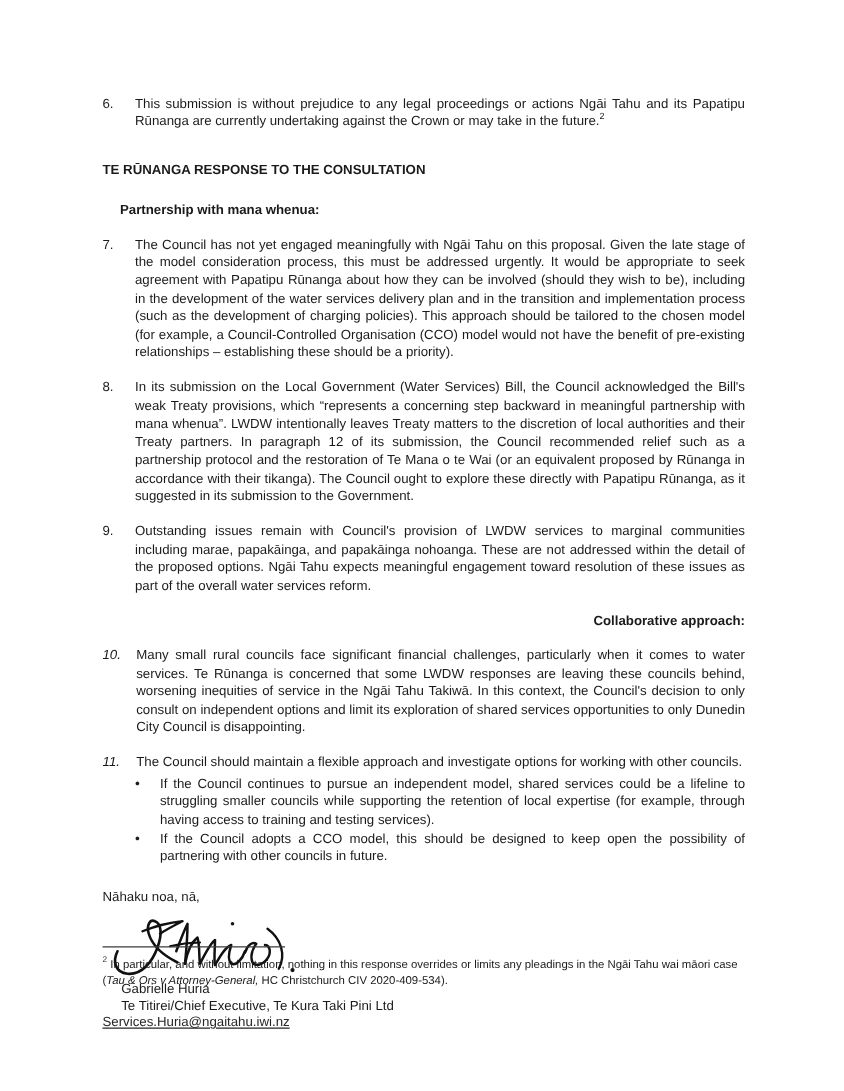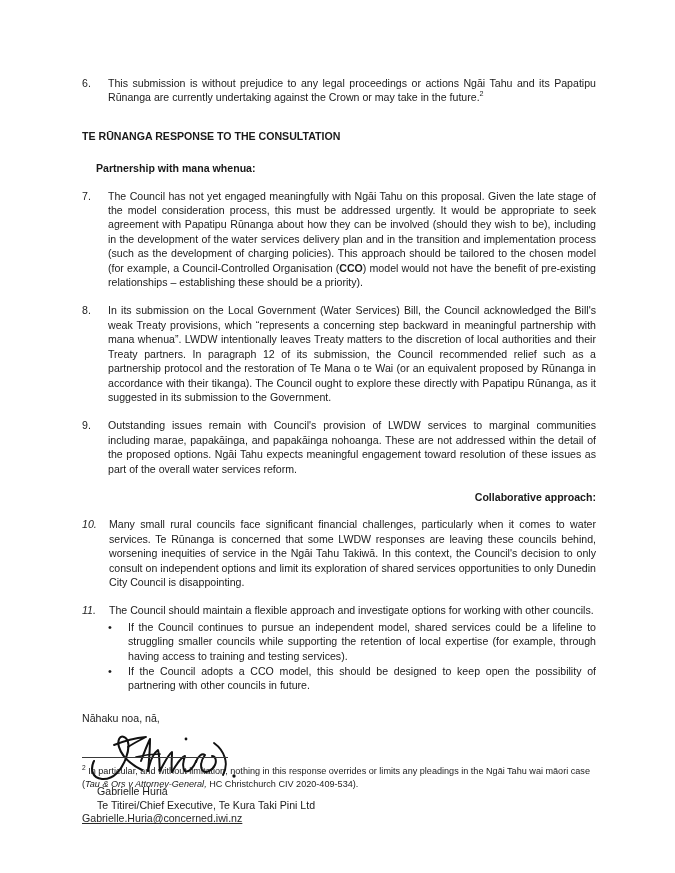--- a/index.html
+++ b/index.html
@@ -74,21 +74,21 @@
     margin: 0 0 13px 0;
     padding-left: 14px;
   }
   .sub-heading.tight { margin-bottom: 13px; text-align: right; }
 
   sup {
     font-size: 7.2px;
     vertical-align: super;
     line-height: 0;
   }
-  b, strong { font-weight: bold; }
+  b, strong { font-weight: normal; }
   i, em { font-style: italic; }
 
   
   .bullets {
     margin: 0 0 0 0;
     padding: 0;
     list-style: none;
   }
   .bullets li {
     display: flex;
@@ -225,21 +225,21 @@
           <path d="M130 12 C141 20, 145 33, 139 44" stroke-width="1.9"></path>
           <circle cx="102" cy="8" r="1.4" fill="#111111" stroke="none"></circle>
           <circle cx="150" cy="45" r="1.7" fill="#111111" stroke="none"></circle>
         </g>
       </svg>
     </div>
 
     <div class="sig-block">
       <span class="line">Gabrielle Huria</span>
       <span class="line">Te Titirei/Chief Executive, Te Kura Taki Pini Ltd</span>
-      <a class="email-link" href="#">Gabrielle.Huria@concerned.iwi.nz</a>
+      <a class="email-link" href="#">Services.Huria@ngaitahu.iwi.nz</a>
     </div>
 
   </div>
 
   <div class="footnote-area">
     <div class="fn-rule"></div>
     <div class="footnote-text"><sup>2</sup><span> In particular, and without limitation, nothing in this response overrides or limits any pleadings in the Ngāi Tahu wai māori case (</span><i>Tau &amp; Ors v Attorney-General,</i><span> HC Christchurch CIV 2020-409-534).</span></div>
   </div>
 
 </div>

